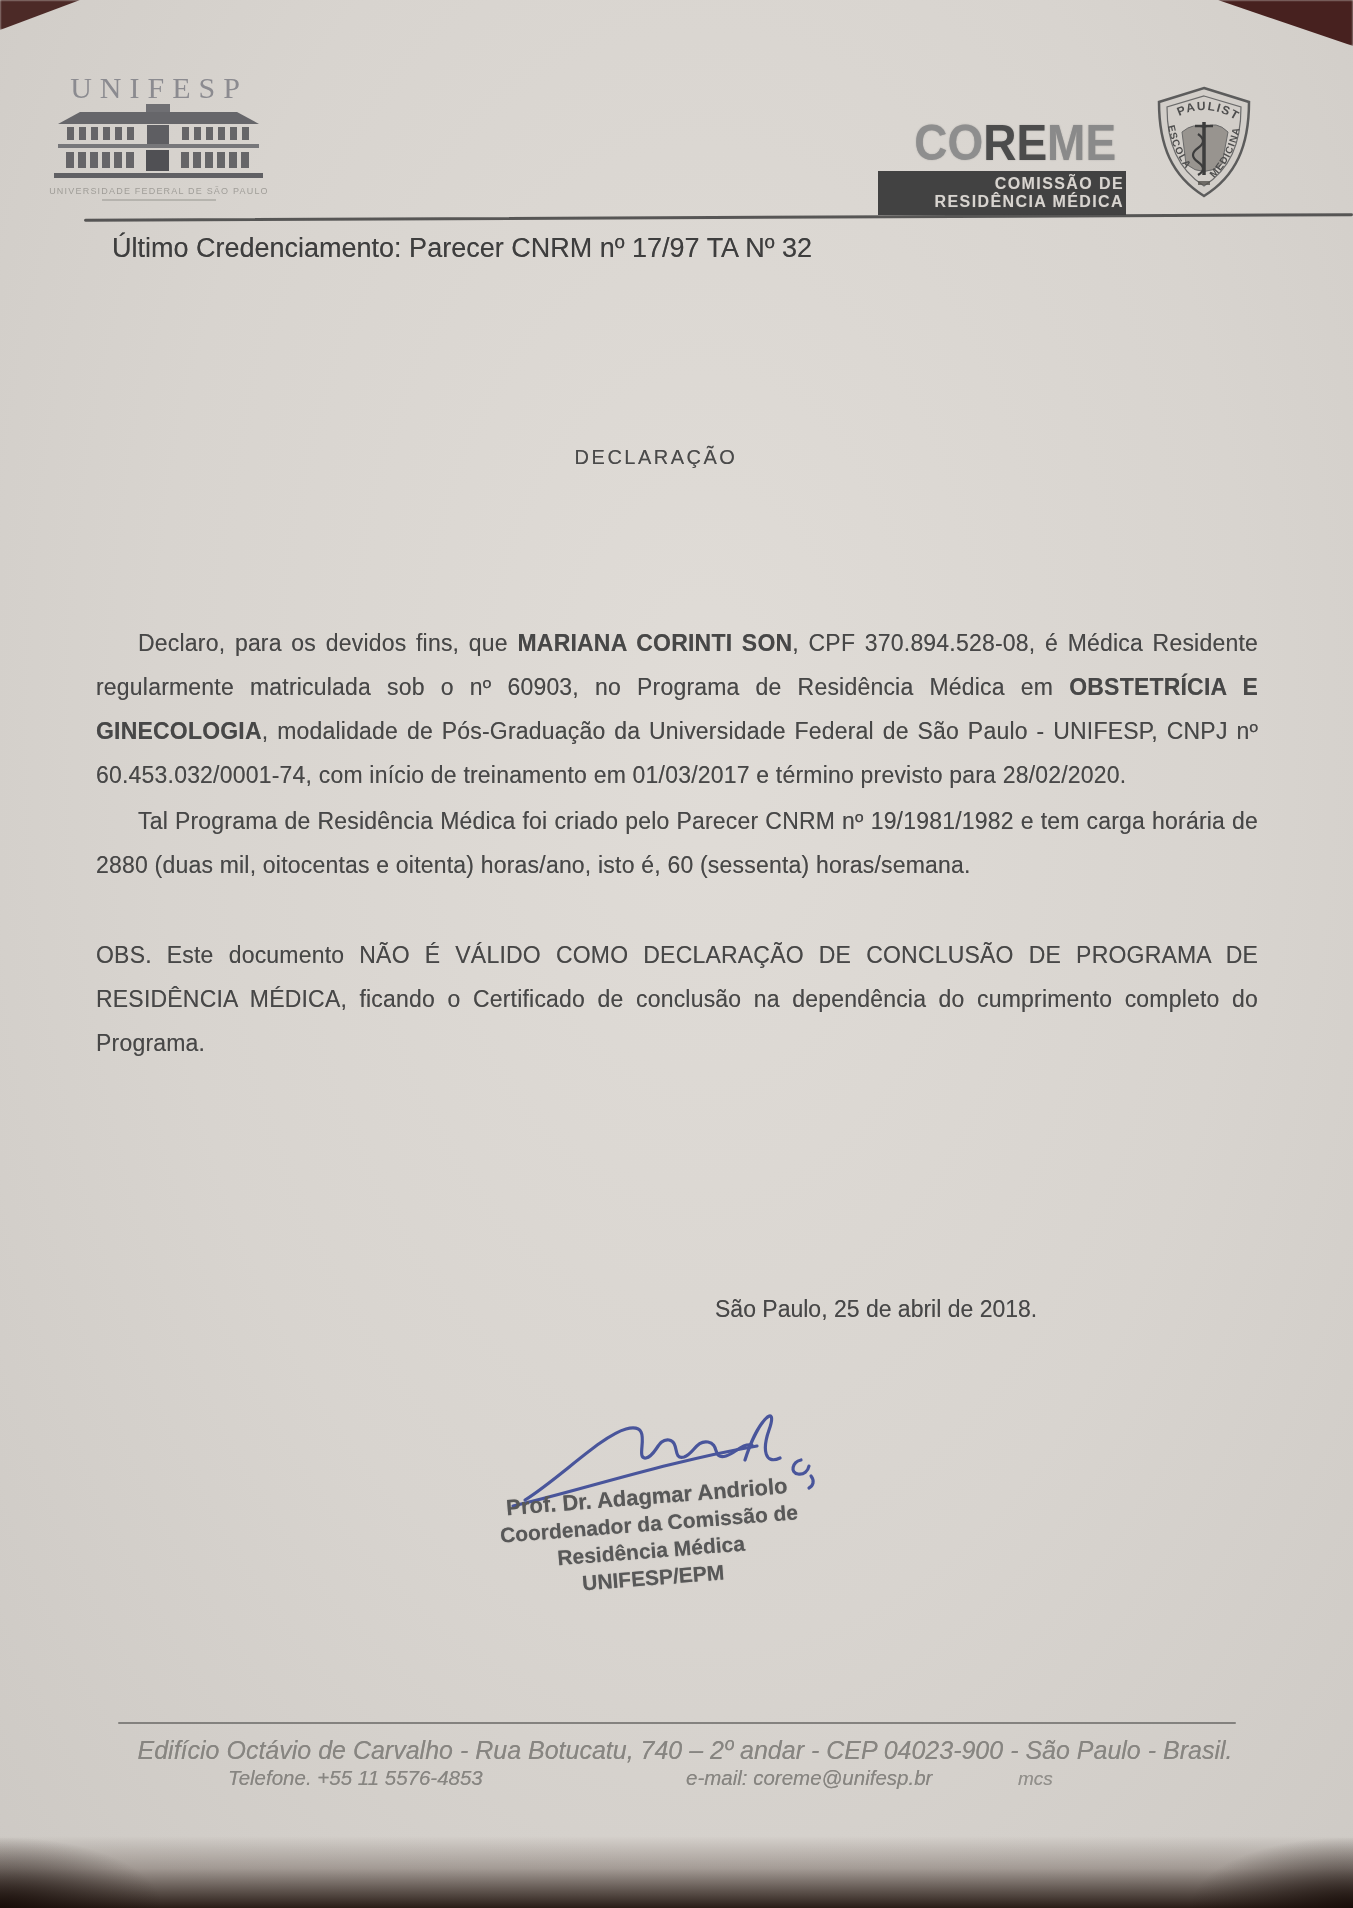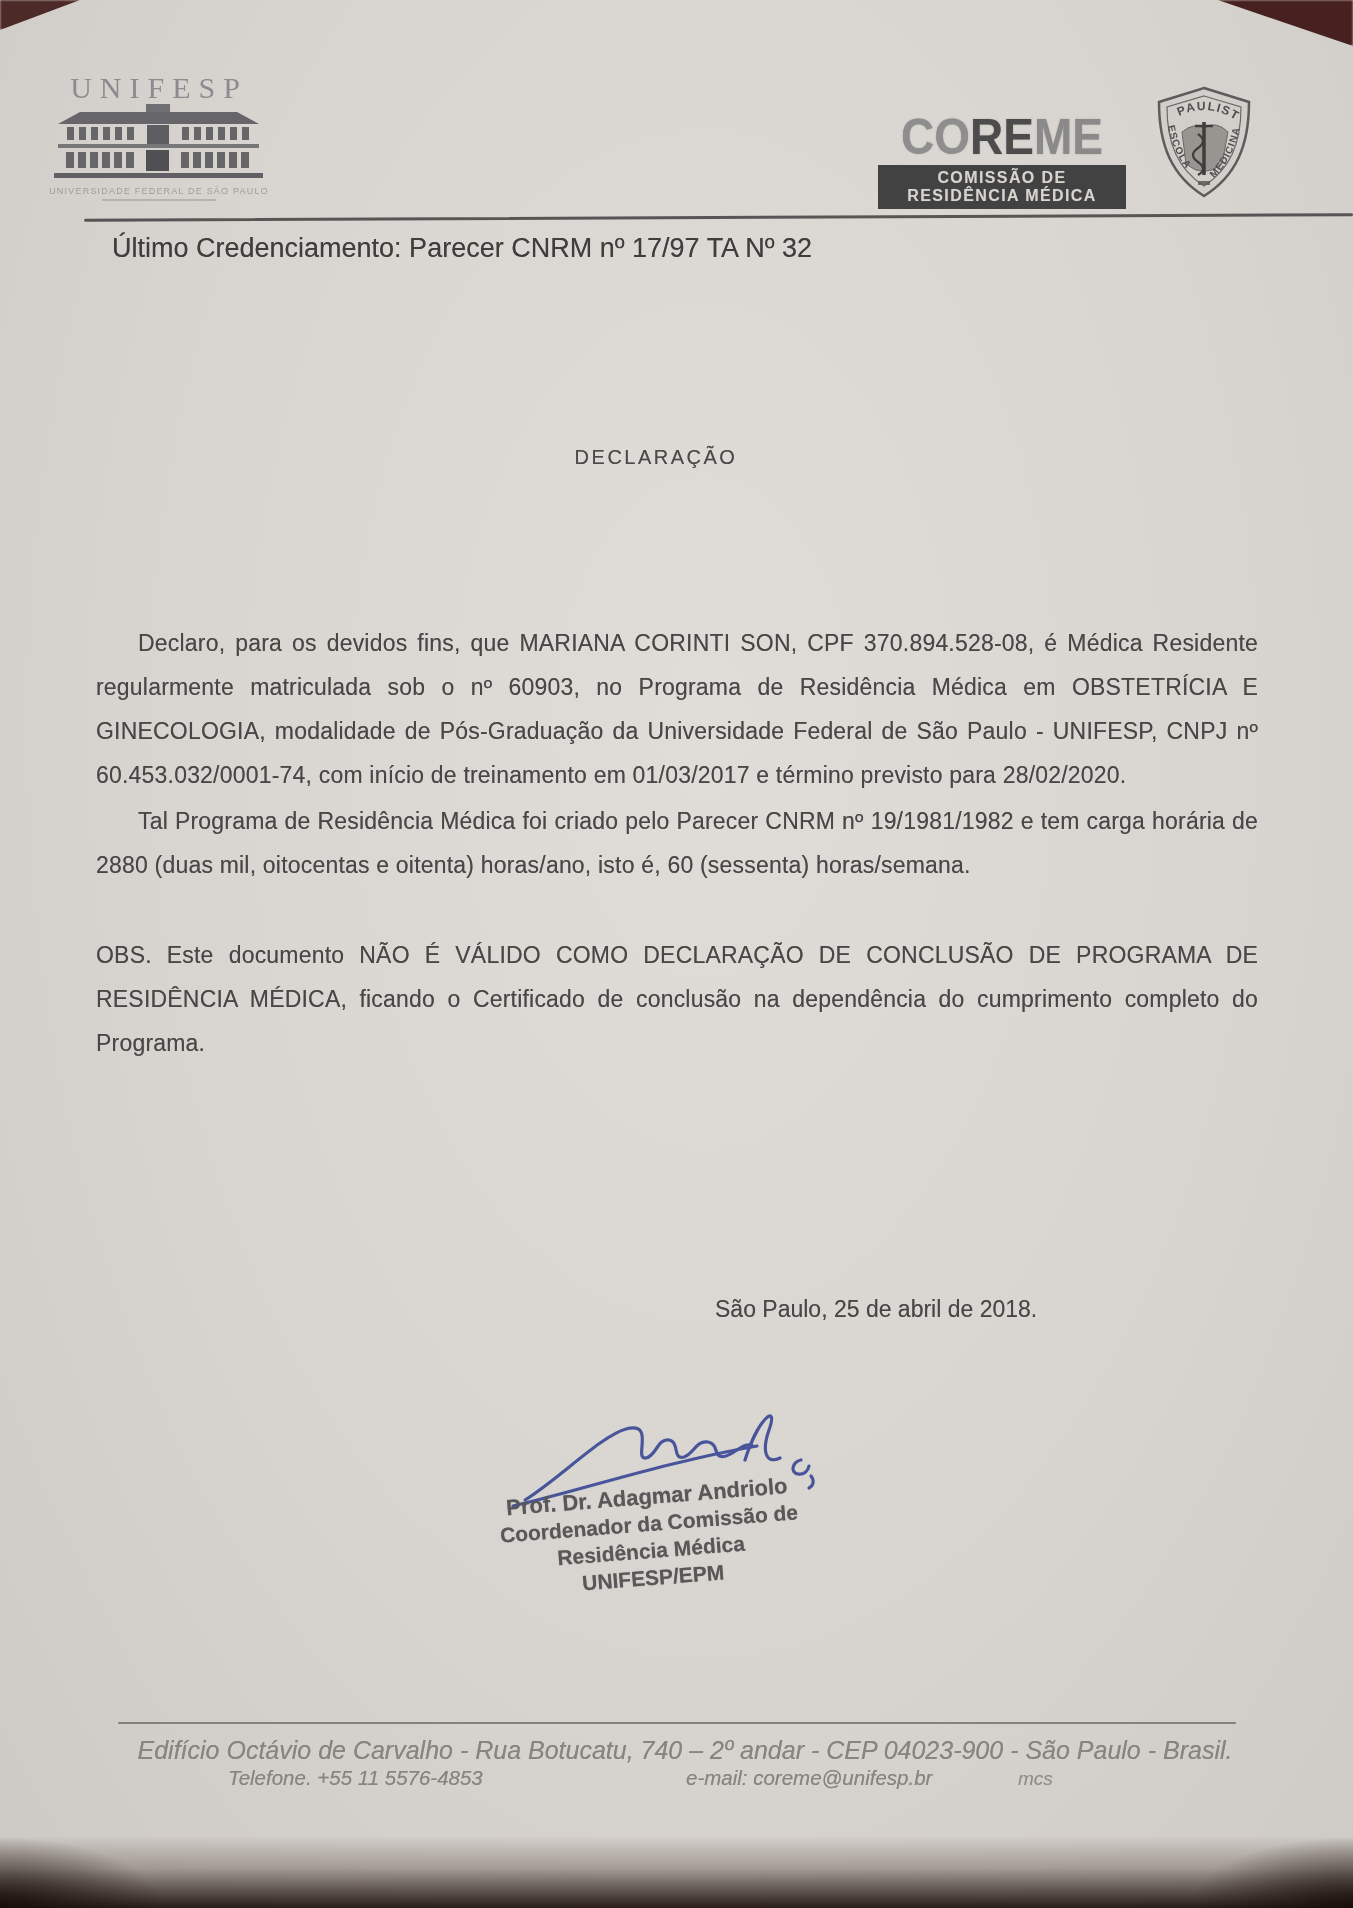--- a/index.html
+++ b/index.html
@@ -19,21 +19,21 @@
     background:#47211f;clip-path:polygon(0 0,100% 0,100% 100%);filter:blur(1.2px);}
   .bottom-band{position:absolute;bottom:0;left:0;width:100%;height:72px;
     background:linear-gradient(to bottom, rgba(62,44,36,0) 0%, rgba(62,44,36,.32) 45%, rgba(32,19,13,.95) 100%);}
   .corner-bl{position:absolute;bottom:0;left:0;width:160px;height:70px;
     background:radial-gradient(ellipse at 0% 100%, rgba(22,11,7,.85), rgba(22,11,7,0) 72%);}
   .corner-br{position:absolute;bottom:0;right:0;width:160px;height:70px;
     background:radial-gradient(ellipse at 100% 100%, rgba(22,11,7,.85), rgba(22,11,7,0) 72%);}
 
   
   .unifesp-logo{position:absolute;left:40px;top:68px;width:238px;height:142px;}
-  .coreme-logo{position:absolute;left:878px;top:112px;width:248px;text-align:center;}
+  .coreme-logo{position:absolute;left:878px;top:118px;width:248px;text-align:right;}
   .coreme-word{font-size:50px;font-weight:800;line-height:1;transform:scaleX(.92);
     letter-spacing:0;text-shadow:0 0 1.5px rgba(60,60,60,.35);}
   .coreme-c1{color:#8e8e8e;} .coreme-c2{color:#4c4c4c;} .coreme-c3{color:#8a8a8a;}
   .coreme-bar{margin-top:3px;background:#424242;color:#d8d4cf;font-size:16px;
     font-weight:bold;letter-spacing:1.4px;padding:4px 2px;text-shadow:0 0 1px rgba(255,255,255,.25);}
   .epm-shield{position:absolute;left:1152px;top:80px;width:104px;height:126px;}
   .header-rule{position:absolute;left:84px;top:216px;width:1269px;height:3px;
     background:#3f3f3f;border-radius:2px;transform:rotate(-0.25deg);opacity:.85;}
   .credential{position:absolute;left:112px;top:233px;font-size:27px;color:#3e3e3e;
     text-shadow:0 0 .6px rgba(62,62,62,.6);}
@@ -41,21 +41,21 @@
 
   
   .doc-title{position:absolute;left:96px;top:446px;width:1120px;text-align:center;
     font-size:20px;letter-spacing:2.5px;color:#4a4a4a;text-shadow:0 0 .6px rgba(70,70,70,.55);}
   .body-text{position:absolute;left:96px;top:621px;width:1162px;}
   .body-text p{margin:0;font-size:23px;line-height:44px;text-align:justify;
     color:#474747;letter-spacing:.2px;text-shadow:0 0 .6px rgba(70,70,70,.5);}
   .body-text p.indent{text-indent:42px;}
   .body-text p + p{margin-top:2px;}
   .body-text p.obs{margin-top:46px;}
-  .body-text b{font-weight:normal;}
+  .body-text b{font-weight:bold;}
 
   .date-line{position:absolute;left:715px;top:1296px;font-size:23px;color:#474747;
     text-shadow:0 0 .6px rgba(70,70,70,.5);}
 
   
   .signature-svg{position:absolute;left:505px;top:1400px;width:330px;height:118px;}
   .stamp{position:absolute;left:425px;top:1483px;width:450px;text-align:center;
     transform:rotate(-4.5deg);color:#585858;font-weight:bold;font-size:21px;line-height:27px;
     text-shadow:0 0 .8px rgba(80,80,80,.55);}
   .stamp .name{font-size:22px;}

